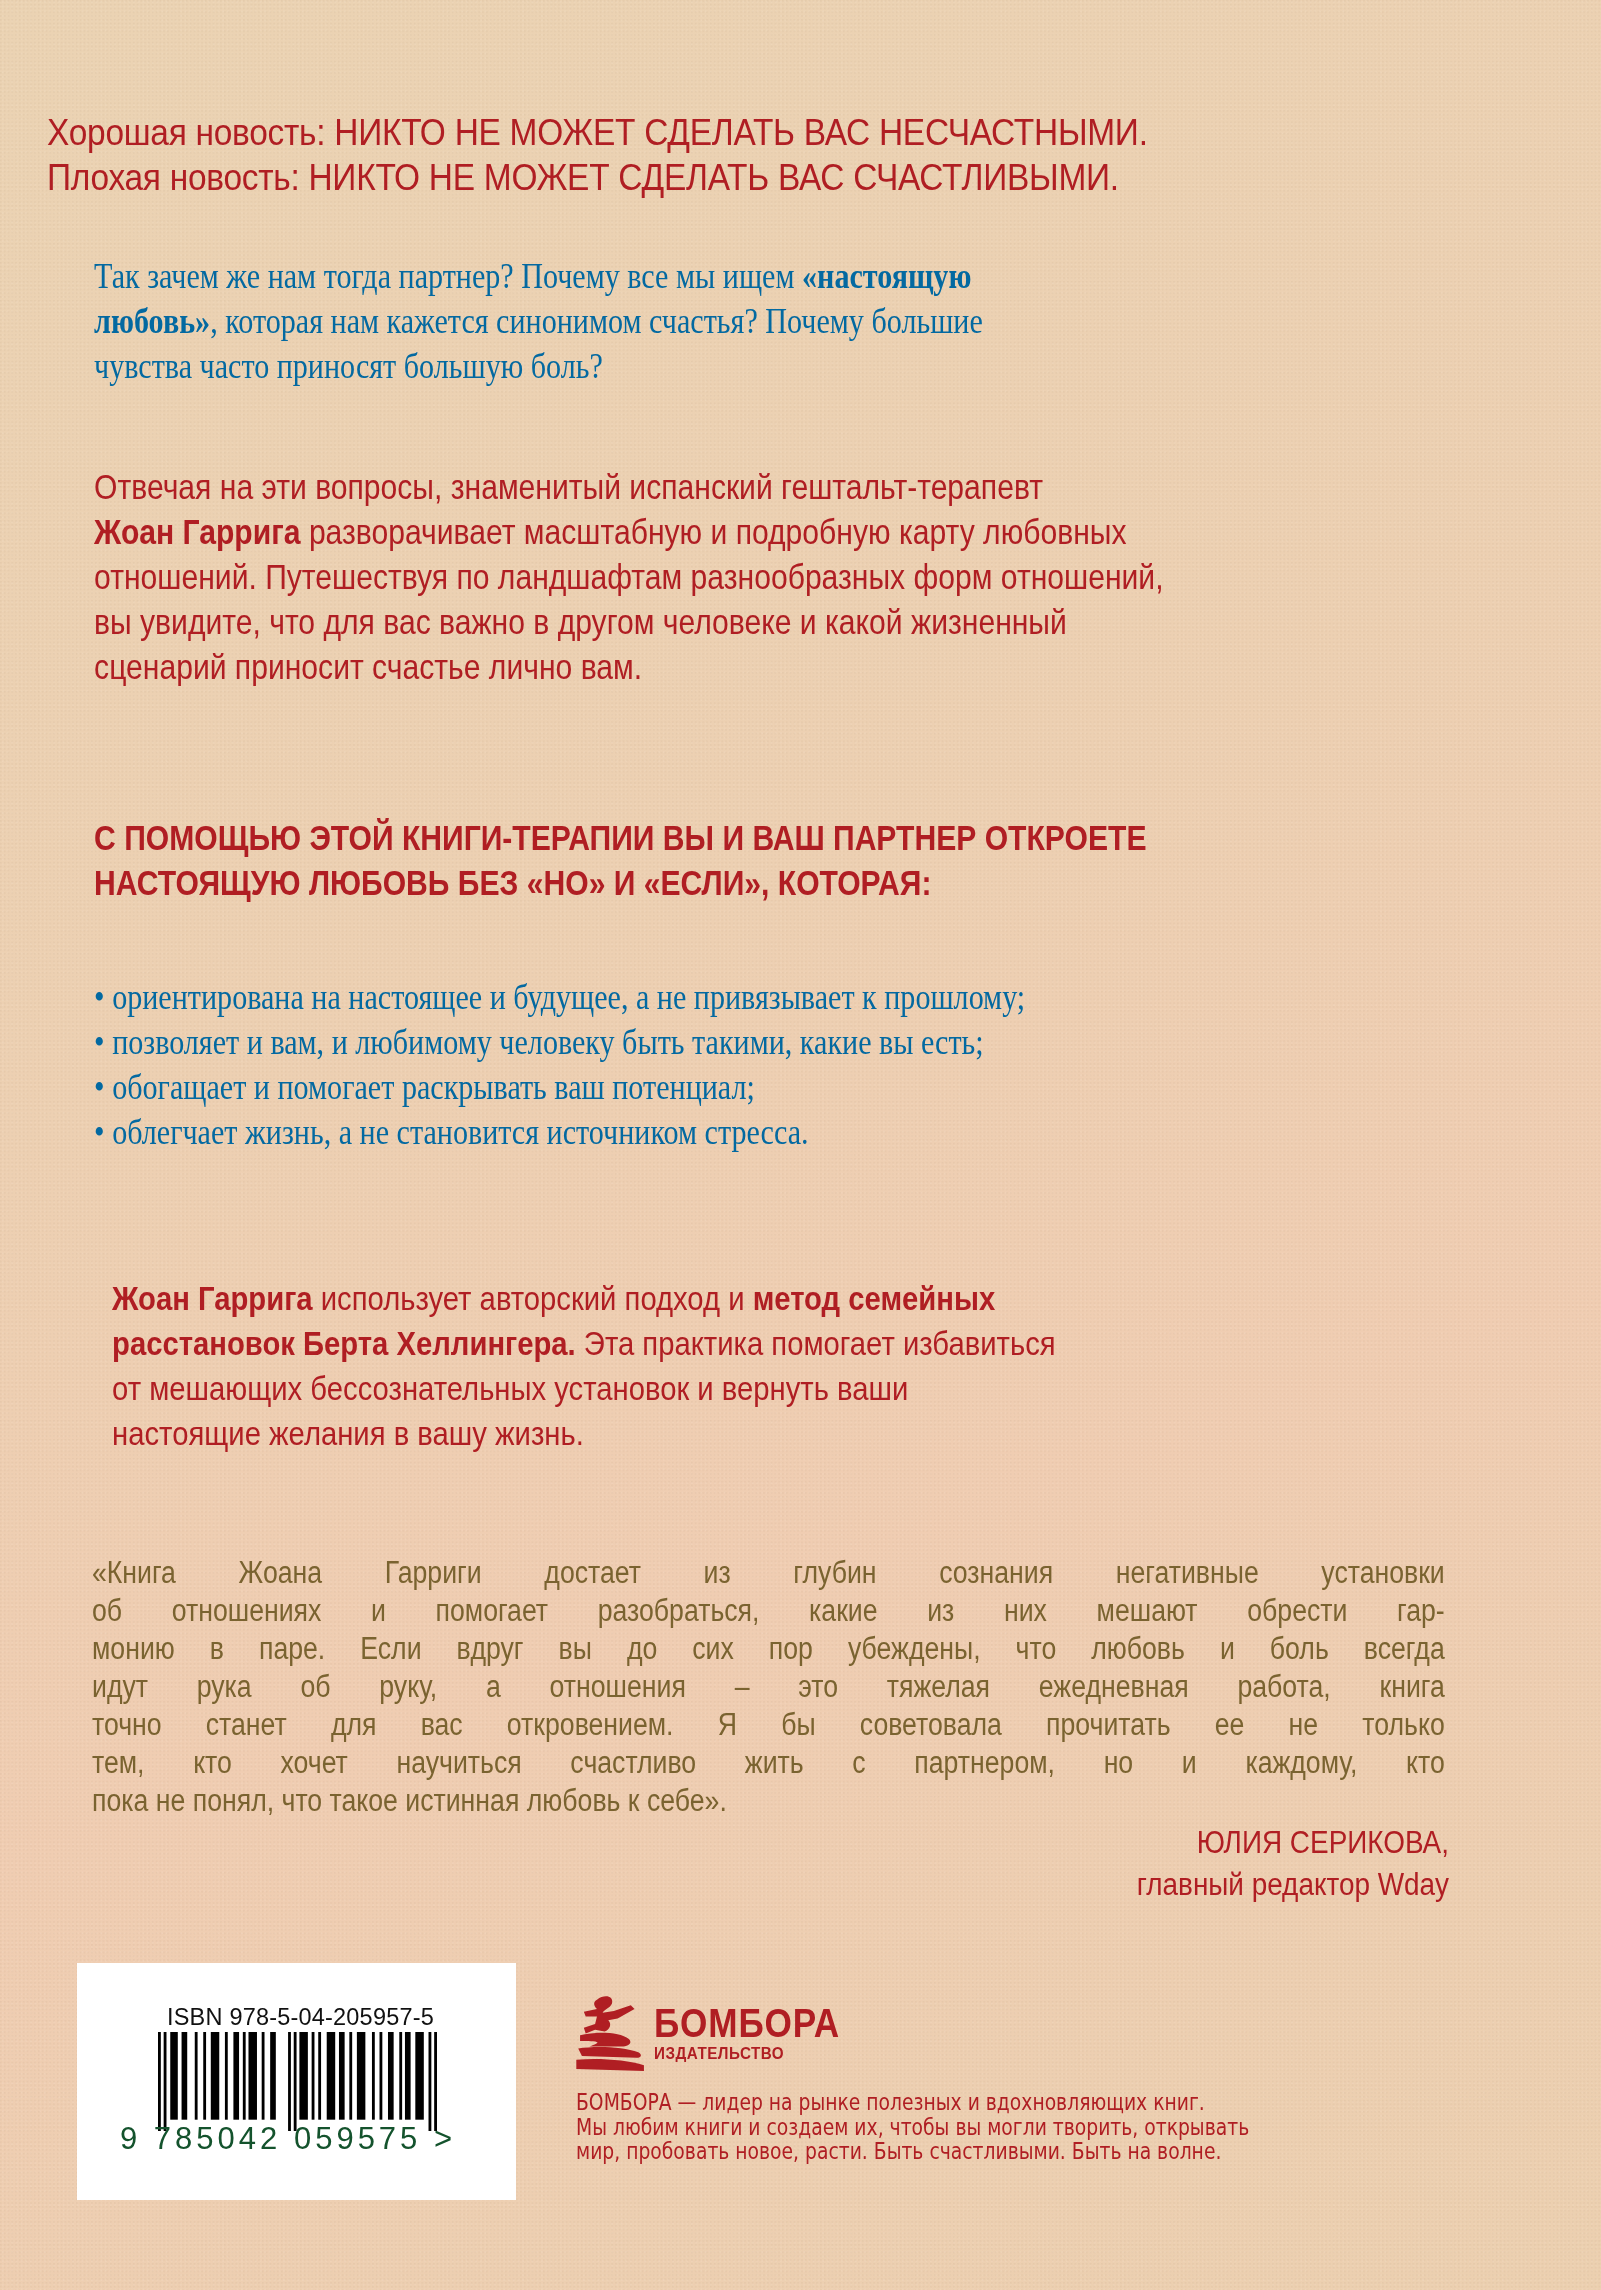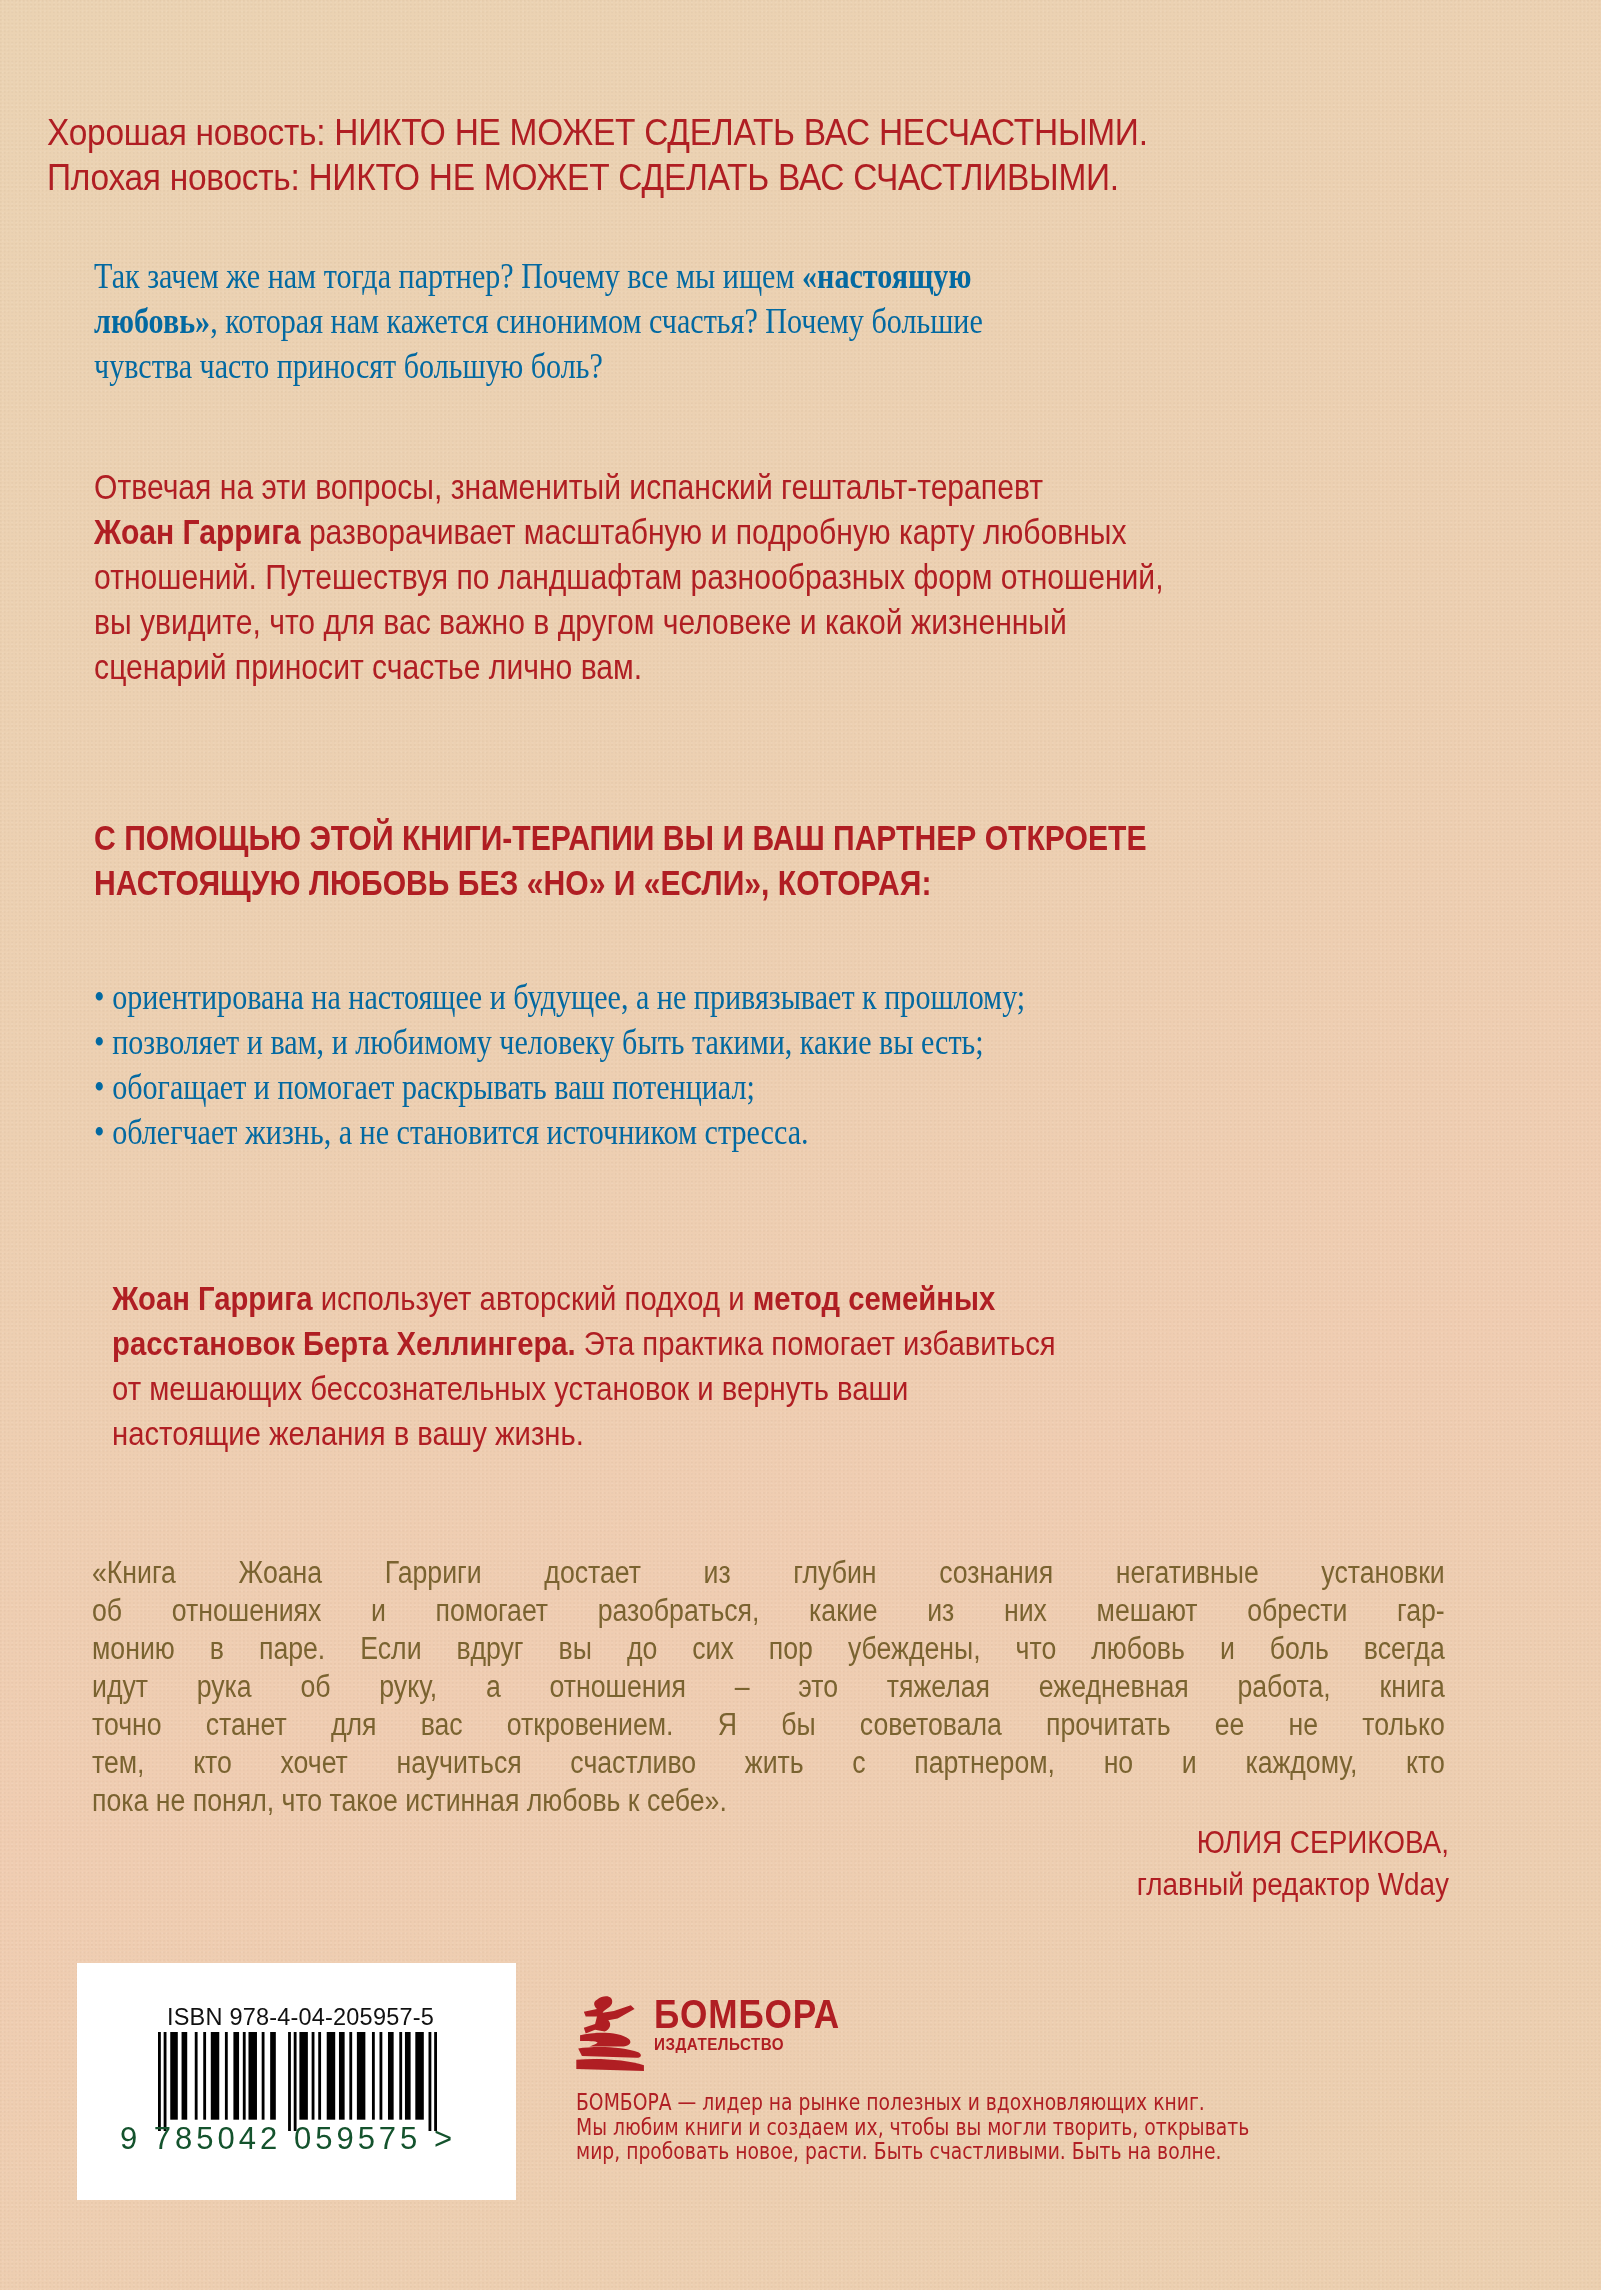--- a/index.html
+++ b/index.html
@@ -53,21 +53,21 @@
   .isbn-label {
     position: absolute; left: 90px; top: 41px; font-size: 23.5px; color: #111;
     font-family: "Liberation Sans", sans-serif; letter-spacing: 0.2px;
   }
   .barcode { position: absolute; left: 81px; top: 69px; width: 279px; height: 99px; }
   .barcode-digits {
     position: absolute; left: 43px; top: 158px; font-size: 31px; color: #14532d;
     font-family: "Liberation Sans", sans-serif; letter-spacing: 4px; white-space: nowrap;
   }
 
-  .logo { position: absolute; left: 576px; top: 1994px; display: flex; align-items: flex-start; }
+  .logo { position: absolute; left: 576px; top: 1994px; display: flex; align-items: center; }
   .logo-mark { width: 72px; height: 77px; }
   .logo-text { margin-left: 5.6px; color: #b01e23; }
   .logo-name { font-family: "Liberation Sans", sans-serif; font-weight: bold; font-size: 40px; line-height: 41px; letter-spacing: 0.9px; transform: scaleX(0.88); transform-origin: left; display: block; }
   .logo-sub { font-family: "Liberation Sans", sans-serif; font-weight: bold; font-size: 16px; line-height: 19px; letter-spacing: 0.5px; display: block; transform: scaleX(0.95); transform-origin: left; }
 
   .publisher-blurb {
     position: absolute; left: 576px; top: 2090px; font-size: 22.6px; line-height: 24.5px;
     color: #b01e23; font-family: "DejaVu Sans", sans-serif;
   }
   .publisher-blurb .line { transform: scaleX(0.83); transform-origin: left; }
@@ -124,21 +124,21 @@
   <span class="qline">тем, кто хочет научиться счастливо жить с партнером, но и каждому, кто</span>
   <span class="qline last">пока не понял, что такое истинная любовь к себе».</span>
 </div>
 
 <div class="signature">
   <span class="line">ЮЛИЯ СЕРИКОВА,</span>
   <span class="line">главный редактор Wday</span>
 </div>
 
 <div class="isbn-box">
-  <div class="isbn-label">ISBN 978-4-04-205957-5</div>
+  <div class="isbn-label">ISBN 978-5-04-205957-5</div>
   <svg class="barcode" viewBox="0 0 296 105" preserveAspectRatio="none">
     <g fill="#000">
       <rect x="0" y="0" width="3" height="105"></rect>
       <rect x="6" y="0" width="3" height="105"></rect>
       <rect x="13" y="0" width="8" height="93"></rect>
       <rect x="25" y="0" width="6" height="93"></rect>
       <rect x="39" y="0" width="3" height="93"></rect>
       <rect x="48" y="0" width="3" height="93"></rect>
       <rect x="56" y="0" width="9" height="93"></rect>
       <rect x="71" y="0" width="3" height="93"></rect>

